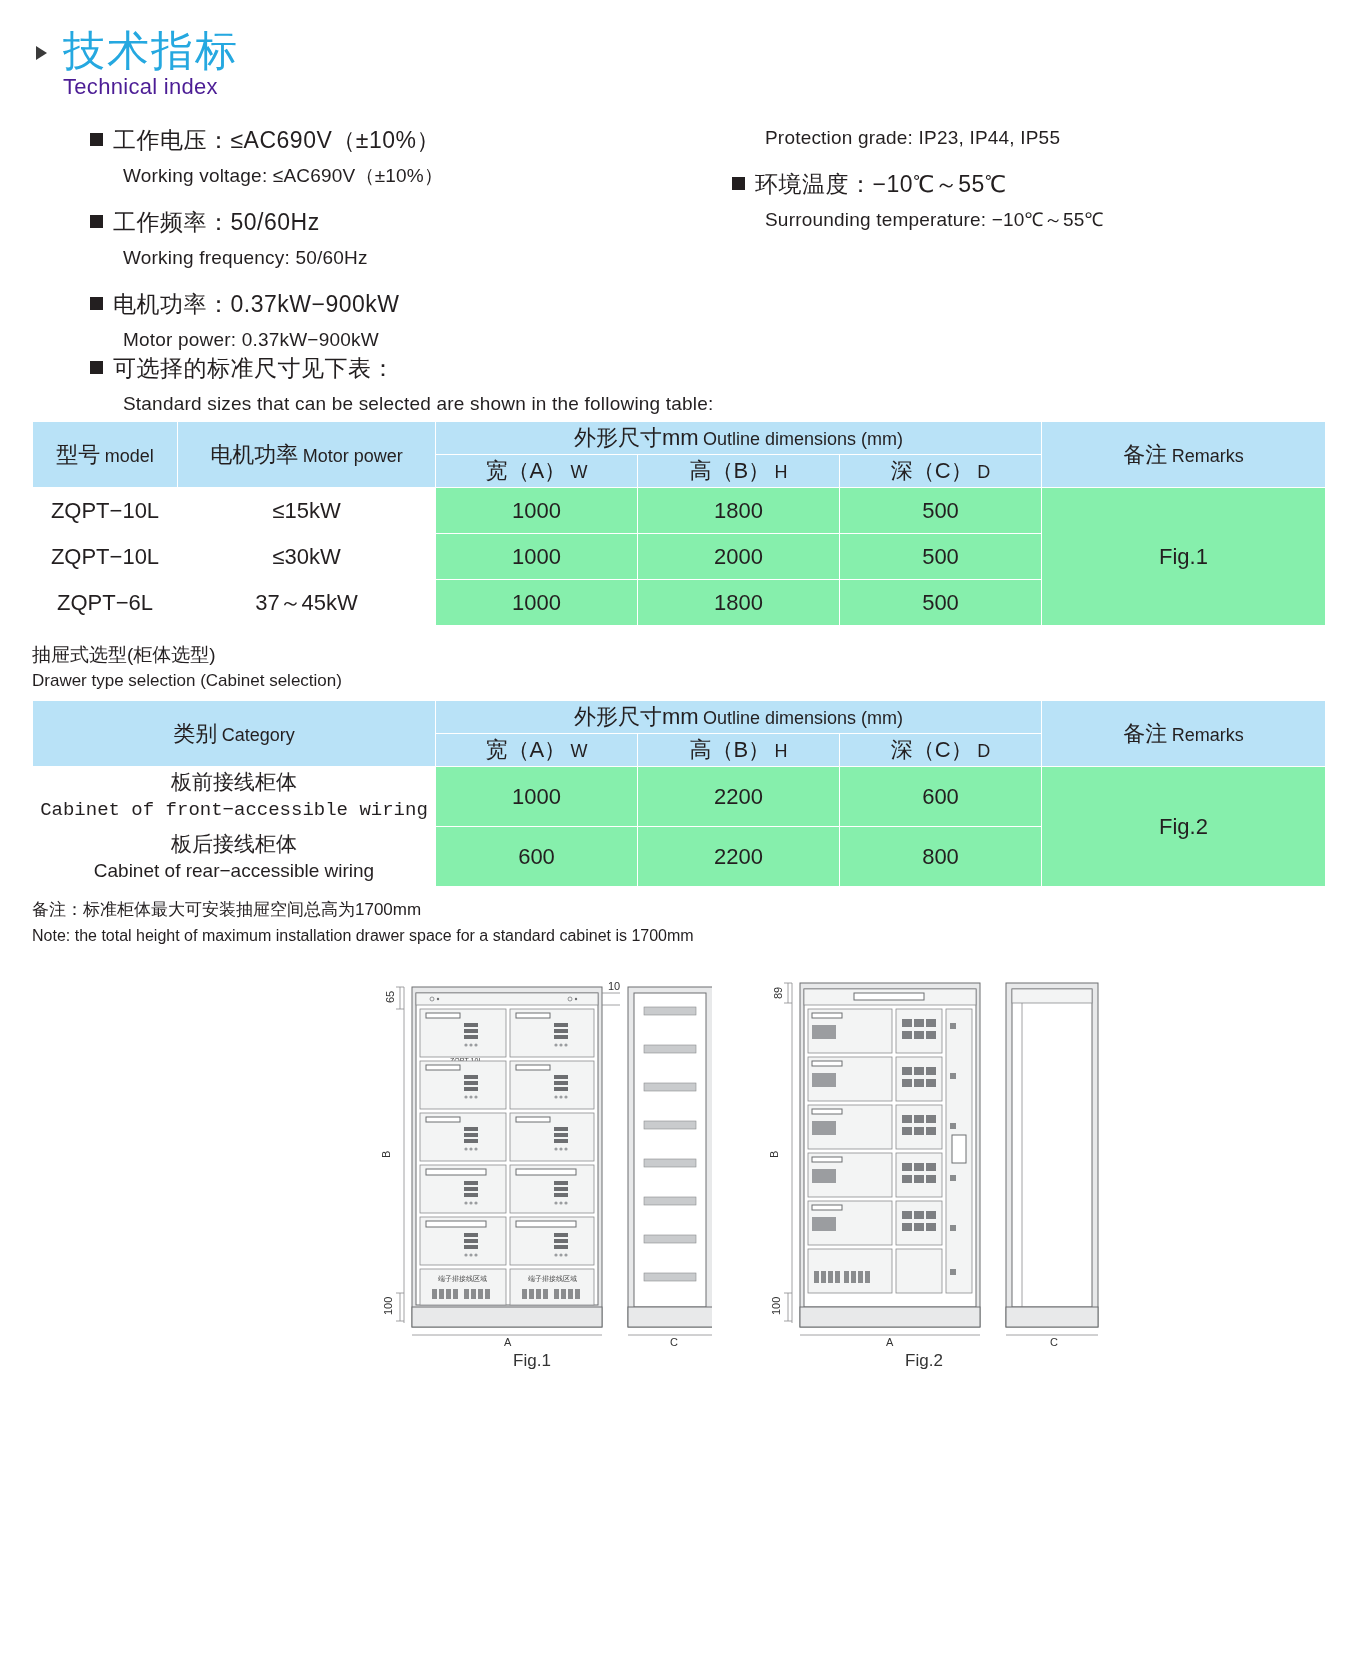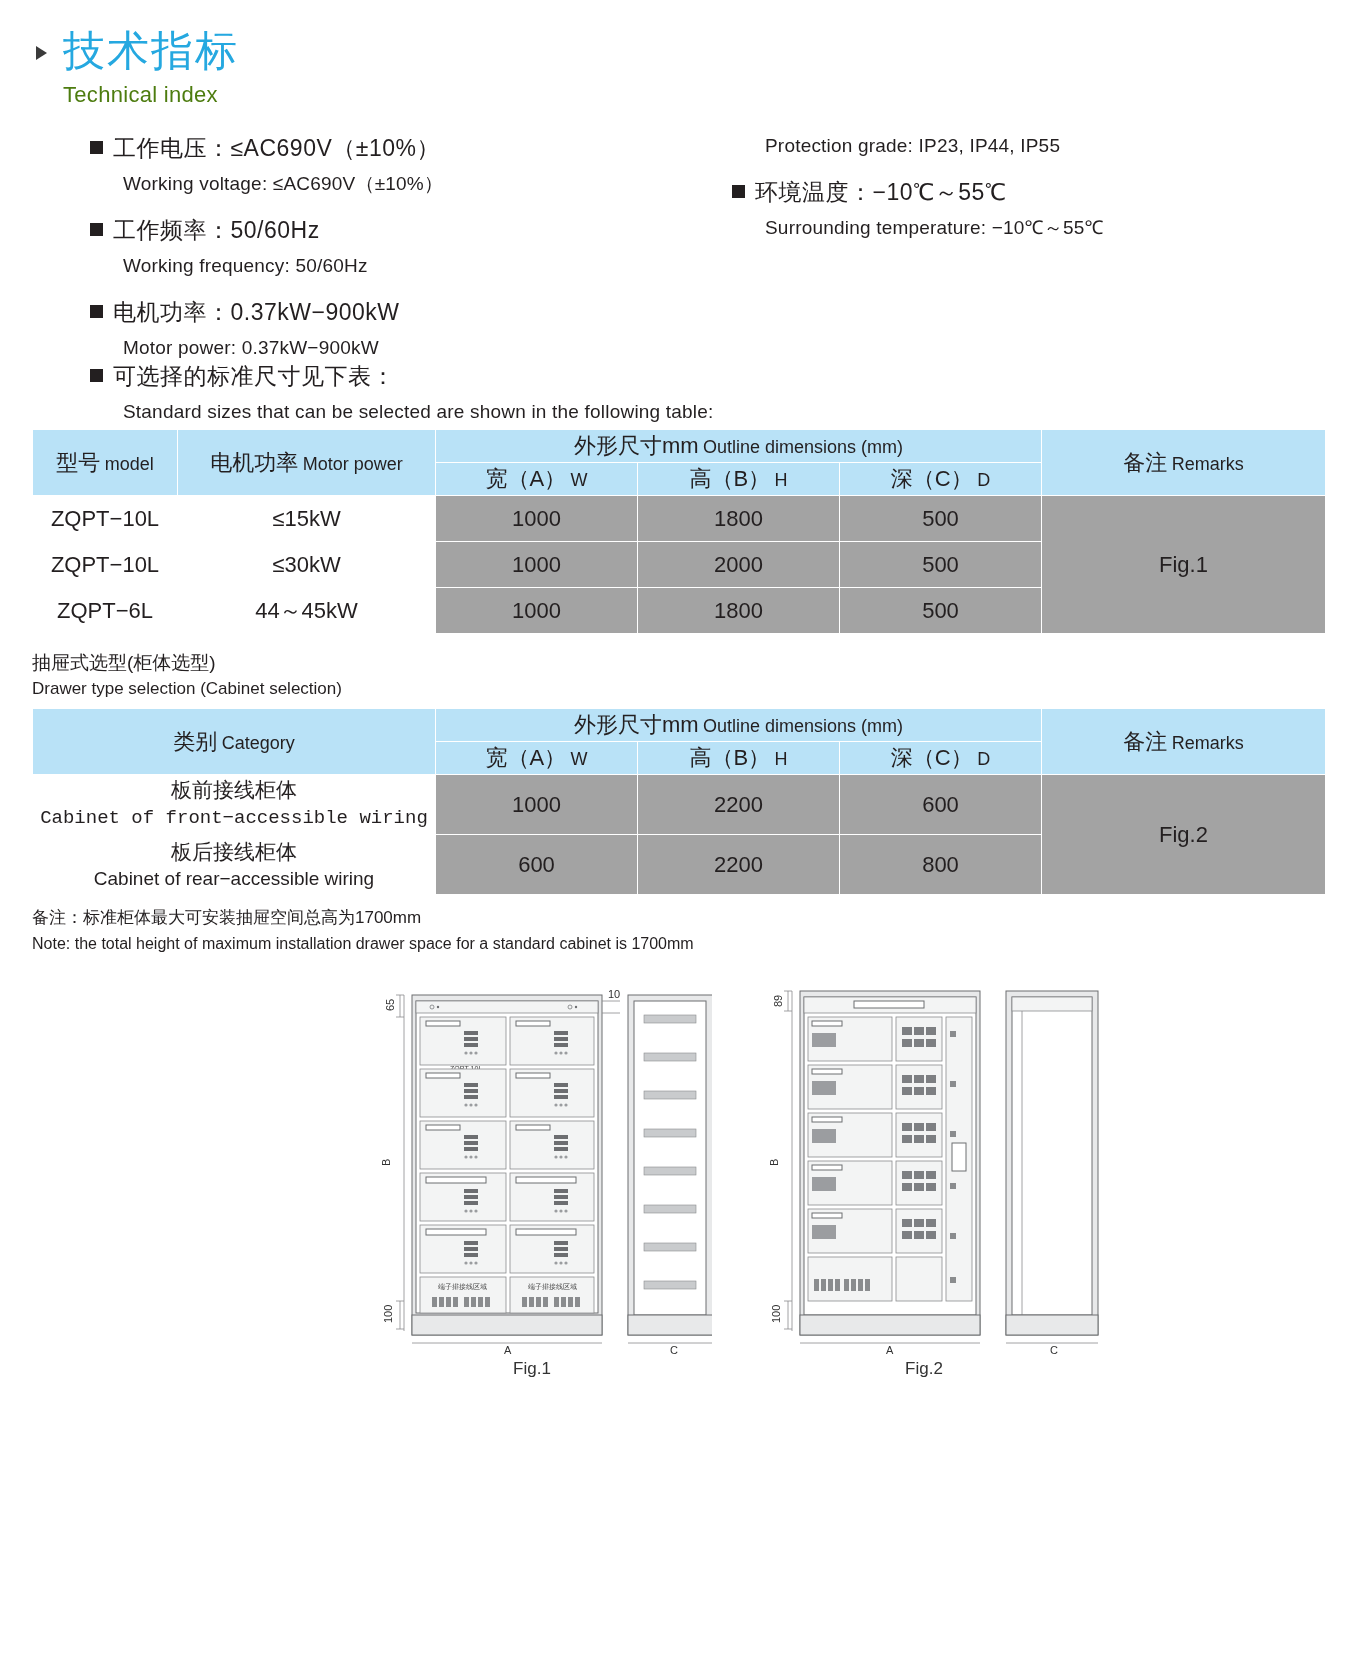--- a/index.html
+++ b/index.html
@@ -39,23 +39,22 @@
     margin-top: 4px;
   }
   .title-cn {
     font-size: 42px;
     color: #25a8e0;
     letter-spacing: 2px;
     line-height: 1.1;
   }
   .title-en {
     font-size: 22px;
-    color: #4d7c0f;
+    color: #4c1d95;
     margin-left: 31px;
-    margin-top: 8px;
     letter-spacing: 0.3px;
   }
 
   
   .specs {
     margin-top: 24px;
     position: relative;
     height: 290px;
   }
   .col-left { position: absolute; left: 58px; top: 0; width: 620px; }
@@ -96,21 +95,21 @@
   th, td {
     border: 1px solid #ffffff;
     text-align: center;
     vertical-align: middle;
     font-weight: normal;
   }
   .hdr { background: #b9e2f7; }
   .hdr .cn { font-size: 22px; line-height: 30px; }
   .hdr .en { font-size: 18px; line-height: 26px; }
   .row-a { background: #ffffff; }
-  .row-b { background: #a3a3a3; }
+  .row-b { background: #86efac; }
   td.cell {
     font-size: 22px;
     height: 43px;
     color: #231f20;
   }
   td.cell .cn { font-size: 21px; line-height: 27px; display: block; }
   td.cell .en { font-size: 19px; line-height: 27px; display: block; }
   td.remark { font-size: 22px; }
 
   .note {
@@ -248,21 +247,21 @@
       </tr>
       <tr>
         <td class="cell row-a">ZQPT−10L</td>
         <td class="cell row-a">≤30kW</td>
         <td class="cell row-b">1000</td>
         <td class="cell row-b">2000</td>
         <td class="cell row-b">500</td>
       </tr>
       <tr>
         <td class="cell row-a">ZQPT−6L</td>
-        <td class="cell row-a">44～45kW</td>
+        <td class="cell row-a">37～45kW</td>
         <td class="cell row-b">1000</td>
         <td class="cell row-b">1800</td>
         <td class="cell row-b">500</td>
       </tr>
     </tbody>
   </table>
 
   <div class="sect-label" style="margin-top:16px;">
     <div class="sect-cn">抽屉式选型(柜体选型)</div>
     <div class="sect-en">Drawer type selection (Cabinet selection)</div>

